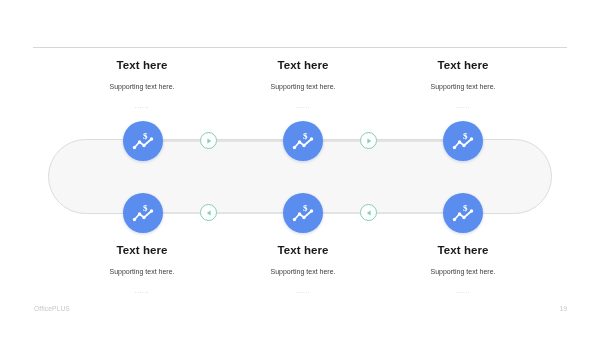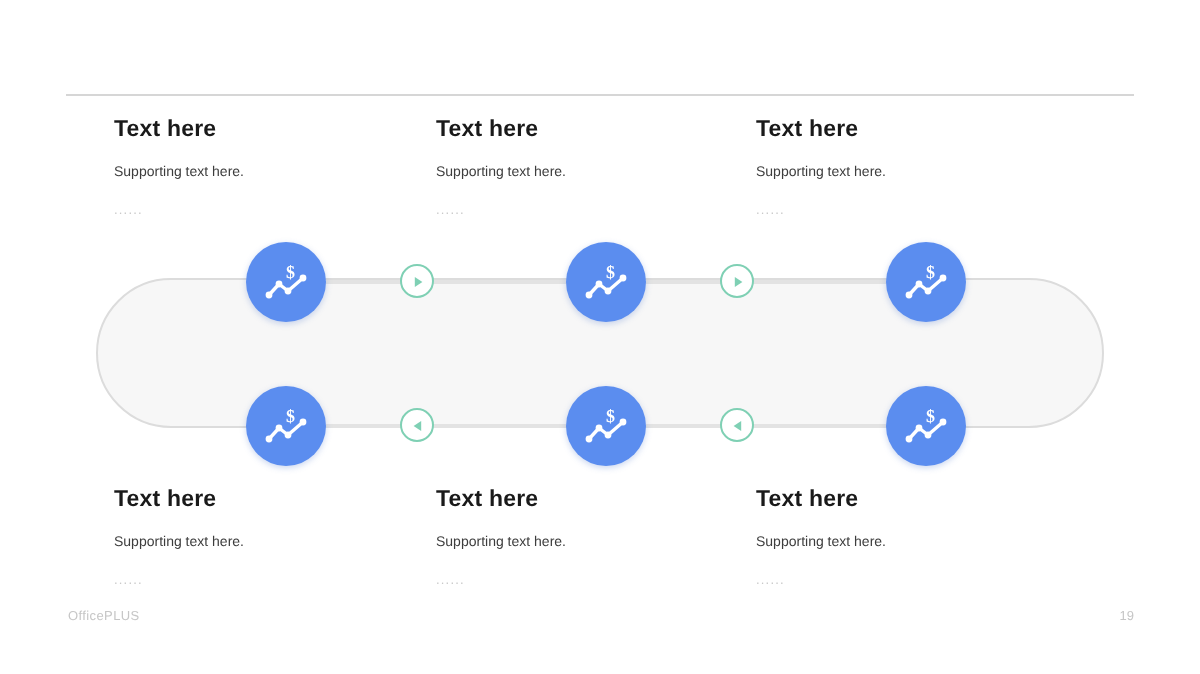--- a/index.html
+++ b/index.html
@@ -79,20 +79,21 @@
     align-items: center;
     justify-content: center;
     box-sizing: border-box;
   }
   .chip svg { display: block; }
 
   
   .tblock {
     position: absolute;
     width: 170px;
+    text-align: center;
   }
   .tblock .title {
     font-size: 11.5px;
     font-weight: bold;
     color: #1a1a1a;
     letter-spacing: .1px;
     line-height: 14px;
     margin: 0;
   }
   .tblock .sub {

